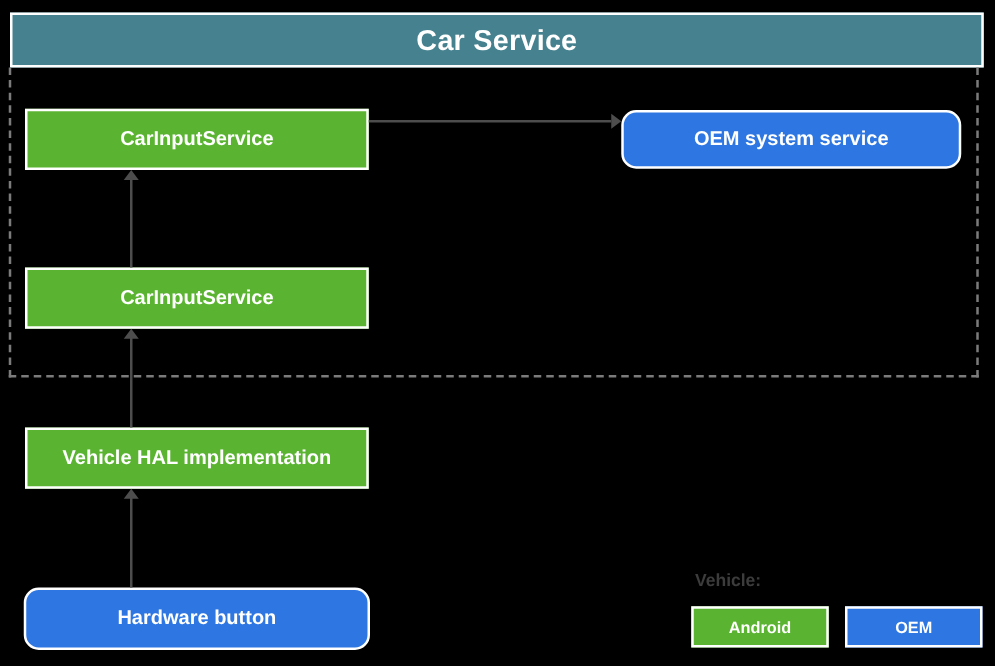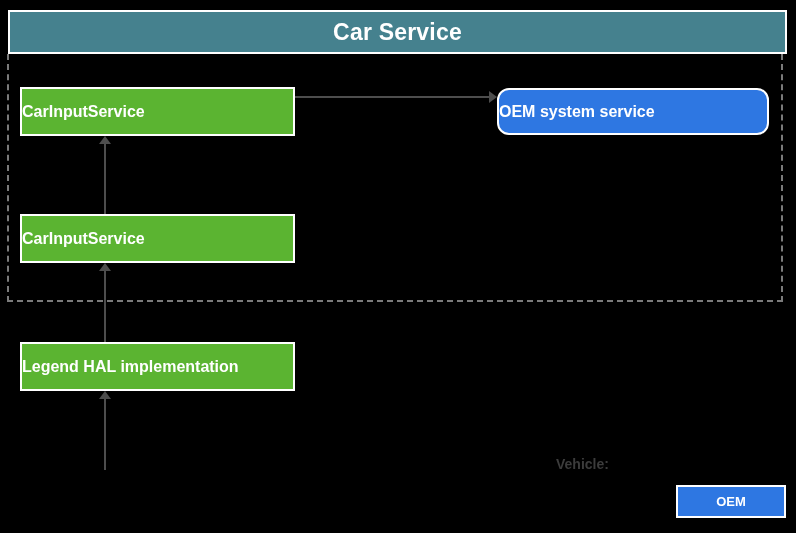--- a/index.html
+++ b/index.html
@@ -37,21 +37,21 @@
     position: absolute;
     left: 7px; top: 54px; width: 776px; height: 248px;
     border-left: 2px dashed var(--dashed-border);
     border-right: 2px dashed var(--dashed-border);
     border-bottom: 2px dashed var(--dashed-border);
     border-top: none;
   }
   .node {
     position: absolute;
     border: 2px solid var(--box-border);
-    display: flex; align-items: center; 
+    display: flex; align-items: center; justify-content: center;
     color: #ffffff; font-weight: bold; font-size: 16px;
     text-align: center;
   }
   .node.android { background: var(--android); }
   .node.oem { background: var(--oem); border-radius: 12px; }
   .n-carinput   { left: 20px;  top: 87px;  width: 275px; height: 49px; }
   .n-oemservice { left: 497px; top: 88px;  width: 272px; height: 47px; }
   .n-inputhal   { left: 20px;  top: 214px; width: 275px; height: 49px; }
   .n-vehiclehal { left: 20px;  top: 342px; width: 275px; height: 49px; }
   .n-hwbutton   { left: 19px;  top: 470px; width: 277px; height: 50px; }
@@ -107,21 +107,24 @@
   <div class="node android n-carinput">
     <span>CarInputService</span>
   </div>
   <div class="node oem n-oemservice">
     <span>OEM system service</span>
   </div>
   <div class="node android n-inputhal">
     <span>CarInputService</span>
   </div>
   <div class="node android n-vehiclehal">
-    <span>Legend HAL implementation</span>
+    <span>Vehicle HAL implementation</span>
+  </div>
+  <div class="node oem n-hwbutton">
+    <span>Hardware button</span>
   </div>
 
   <div>
     <div class="ah-up" style="left: 99px; top: 391px;"></div>
     <div class="vline" style="left: 104px; top: 398px; height: 72px;"></div>
   </div>
 
   <div>
     <div class="ah-up" style="left: 99px; top: 263px;"></div>
     <div class="vline" style="left: 104px; top: 270px; height: 72px;"></div>
@@ -131,17 +134,20 @@
     <div class="ah-up" style="left: 99px; top: 136px;"></div>
     <div class="vline" style="left: 104px; top: 143px; height: 71px;"></div>
   </div>
 
   <div>
     <div class="hline" style="left: 295px; top: 96px; width: 194px;"></div>
     <div class="ah-right" style="left: 489px; top: 91px;"></div>
   </div>
 
   <div class="legend-label">Vehicle:</div>
+  <div class="swatch sw-android">
+    <span>Android</span>
+  </div>
   <div class="swatch sw-oem">
     <span>OEM</span>
   </div>
 
 </div>
 
 </body></html>

